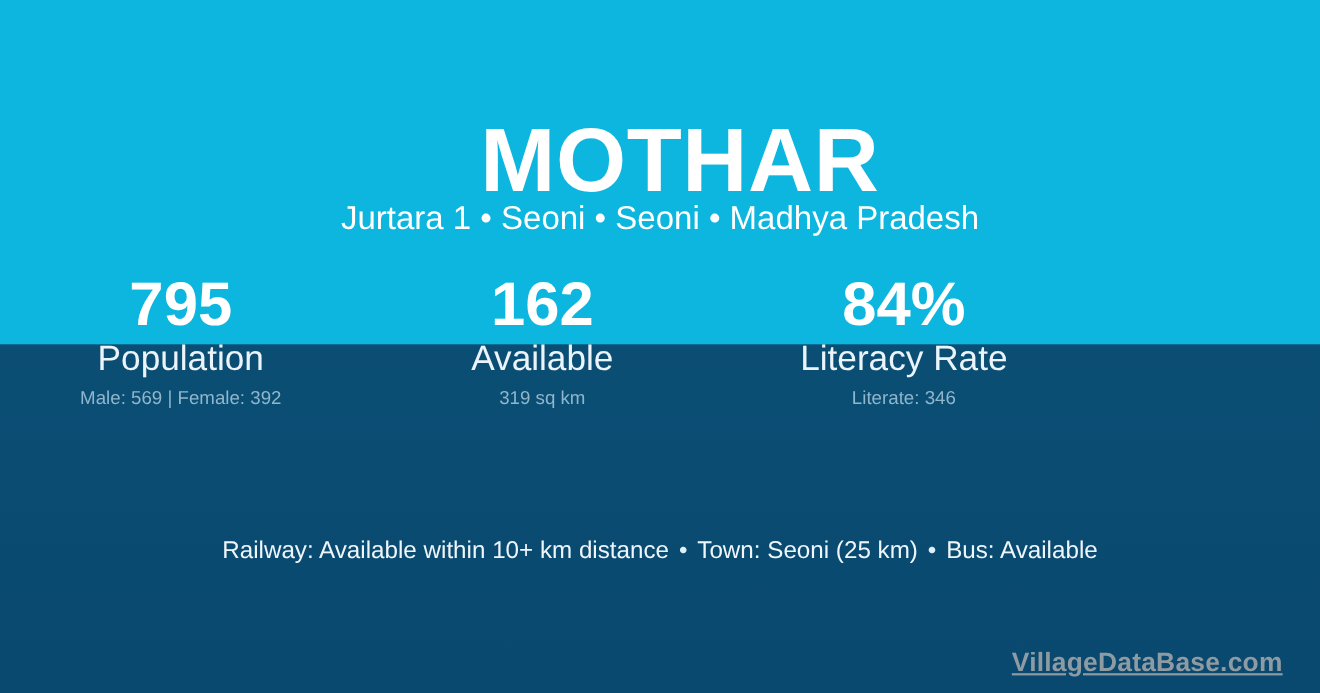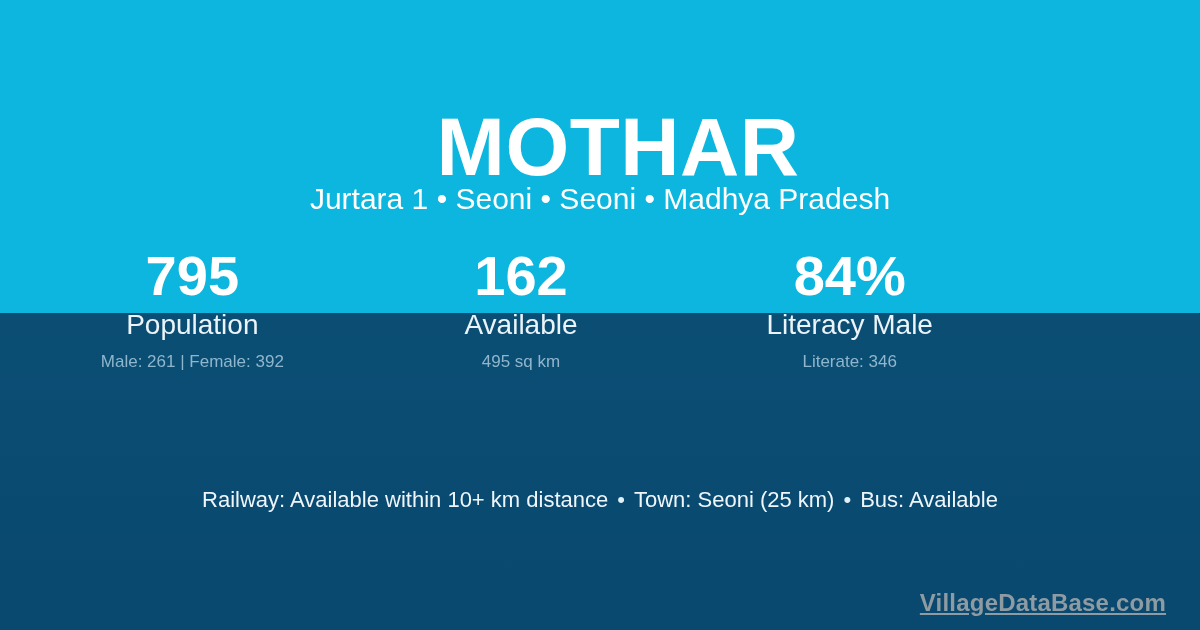--- a/index.html
+++ b/index.html
@@ -68,38 +68,37 @@
   }
 
   
   .stats {
     position: absolute;
     left: 0;
     top: 246px;
     width: 986px;
     display: flex;
     flex-direction: row;
-    padding-left: 28px;
   }
 
   .stat {
     flex: 1 1 0;
     text-align: center;
   }
 
   .stat-value {
     font-size: 56px;
     font-weight: bold;
     line-height: 60px;
     color: #ffffff;
     height: 60px;
   }
 
   .stat-label {
-    font-size: 28px;
+    font-size: 32px;
     font-weight: normal;
     line-height: 32px;
     color: #eaf4fa;
     margin-top: 3px;
   }
 
   .stat-sub {
     font-size: 17px;
     font-weight: normal;
     line-height: 24px;
@@ -149,32 +148,32 @@
   <div class="header">
     <div class="title">MOTHAR</div>
     <div class="subtitle">Jurtara 1  •  Seoni  •  Seoni  •  Madhya Pradesh</div>
   </div>
 
   <div class="stats">
 
     <div class="stat">
       <div class="stat-value">795</div>
       <div class="stat-label">Population</div>
-      <div class="stat-sub">Male: 261 | Female: 392</div>
+      <div class="stat-sub">Male: 569 | Female: 392</div>
     </div>
 
     <div class="stat">
       <div class="stat-value">162</div>
       <div class="stat-label">Available</div>
-      <div class="stat-sub">495 sq km</div>
+      <div class="stat-sub">319 sq km</div>
     </div>
 
     <div class="stat">
       <div class="stat-value">84%</div>
-      <div class="stat-label">Literacy Male</div>
+      <div class="stat-label">Literacy Rate</div>
       <div class="stat-sub">Literate: 346</div>
     </div>
 
   </div>
 
   <div class="infra">
     <span>Railway: Available within 10+ km distance</span><span class="sep">•</span><span>Town: Seoni (25 km)</span><span class="sep">•</span><span>Bus: Available</span>
   </div>
 
   <div class="footer">VillageDataBase.com</div>

